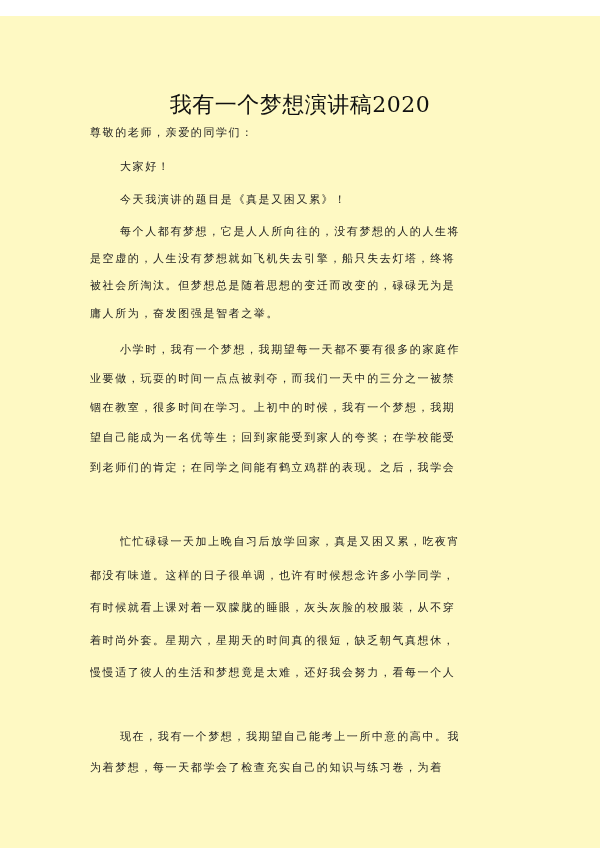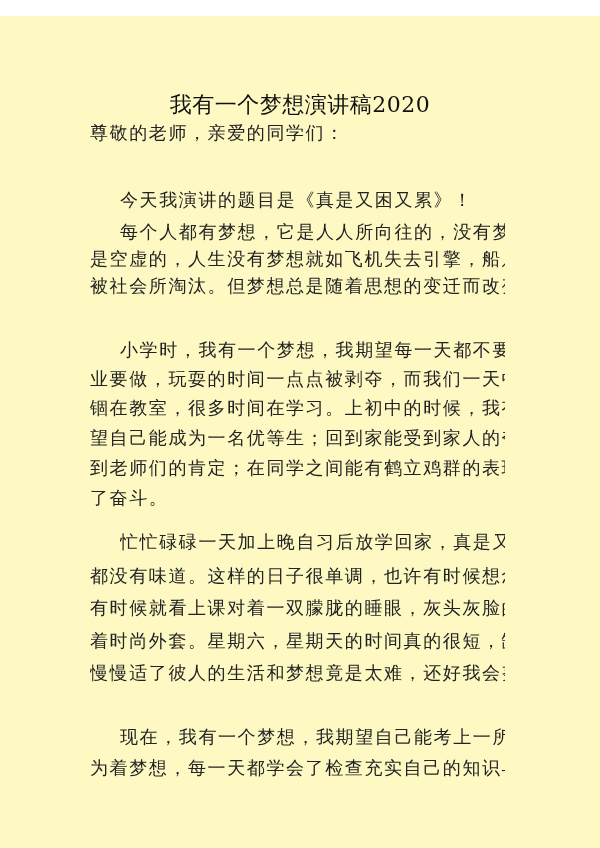--- a/index.html
+++ b/index.html
@@ -6,44 +6,45 @@
     body { width: 600px; height: 848px; position: relative; overflow: hidden; }
     .page { position: absolute; left: 0; top: 16px; width: 600px; height: 848px; background: #fef9c3; }
     .title {
       position: absolute; left: 0; top: 74px; width: 600px; text-align: center;
       font-family: "DejaVu Serif", "Liberation Serif", serif;
       font-size: 22px; color: #111111; letter-spacing: 0.5px;
     }
     .line {
       position: absolute; left: 90px; width: 415px; height: 20px;
       font-family: "DejaVu Sans", "Liberation Sans", sans-serif;
-      font-size: 18px; line-height: 20px; color: #222222;
+      font-size: 11px; line-height: 20px; color: #222222;
       white-space: nowrap; overflow: hidden; letter-spacing: 1.6px;
     }
     .indent { left: 120px; width: 385px; }
   </style>
 </head>
 <body>
 
 <div class="page">
   <div class="title">我有一个梦想演讲稿2020</div>
 
   <div class="line" style="top:107px">尊敬的老师，亲爱的同学们：</div>
+  <div class="line indent" style="top:141px">大家好！</div>
   <div class="line indent" style="top:174px">今天我演讲的题目是《真是又困又累》！</div>
 
   <div class="line indent" style="top:206px">每个人都有梦想，它是人人所向往的，没有梦想的人的人生将</div>
   <div class="line" style="top:233px">是空虚的，人生没有梦想就如飞机失去引擎，船只失去灯塔，终将</div>
   <div class="line" style="top:260px">被社会所淘汰。但梦想总是随着思想的变迁而改变的，碌碌无为是</div>
+  <div class="line" style="top:288px">庸人所为，奋发图强是智者之举。</div>
 
   <div class="line indent" style="top:324px">小学时，我有一个梦想，我期望每一天都不要有很多的家庭作</div>
   <div class="line" style="top:353px">业要做，玩耍的时间一点点被剥夺，而我们一天中的三分之一被禁</div>
   <div class="line" style="top:382px">锢在教室，很多时间在学习。上初中的时候，我有一个梦想，我期</div>
   <div class="line" style="top:412px">望自己能成为一名优等生；回到家能受到家人的夸奖；在学校能受</div>
   <div class="line" style="top:442px">到老师们的肯定；在同学之间能有鹤立鸡群的表现。之后，我学会</div>
-  <div class="line" style="top:472px">了奋斗。</div>
 
   <div class="line indent" style="top:516px">忙忙碌碌一天加上晚自习后放学回家，真是又困又累，吃夜宵</div>
   <div class="line" style="top:550px">都没有味道。这样的日子很单调，也许有时候想念许多小学同学，</div>
   <div class="line" style="top:582px">有时候就看上课对着一双朦胧的睡眼，灰头灰脸的校服装，从不穿</div>
   <div class="line" style="top:615px">着时尚外套。星期六，星期天的时间真的很短，缺乏朝气真想休，</div>
   <div class="line" style="top:647px">慢慢适了彼人的生活和梦想竟是太难，还好我会努力，看每一个人</div>
 
   <div class="line indent" style="top:711px">现在，我有一个梦想，我期望自己能考上一所中意的高中。我</div>
   <div class="line" style="top:742px">为着梦想，每一天都学会了检查充实自己的知识与练习卷，为着</div>
 </div>

